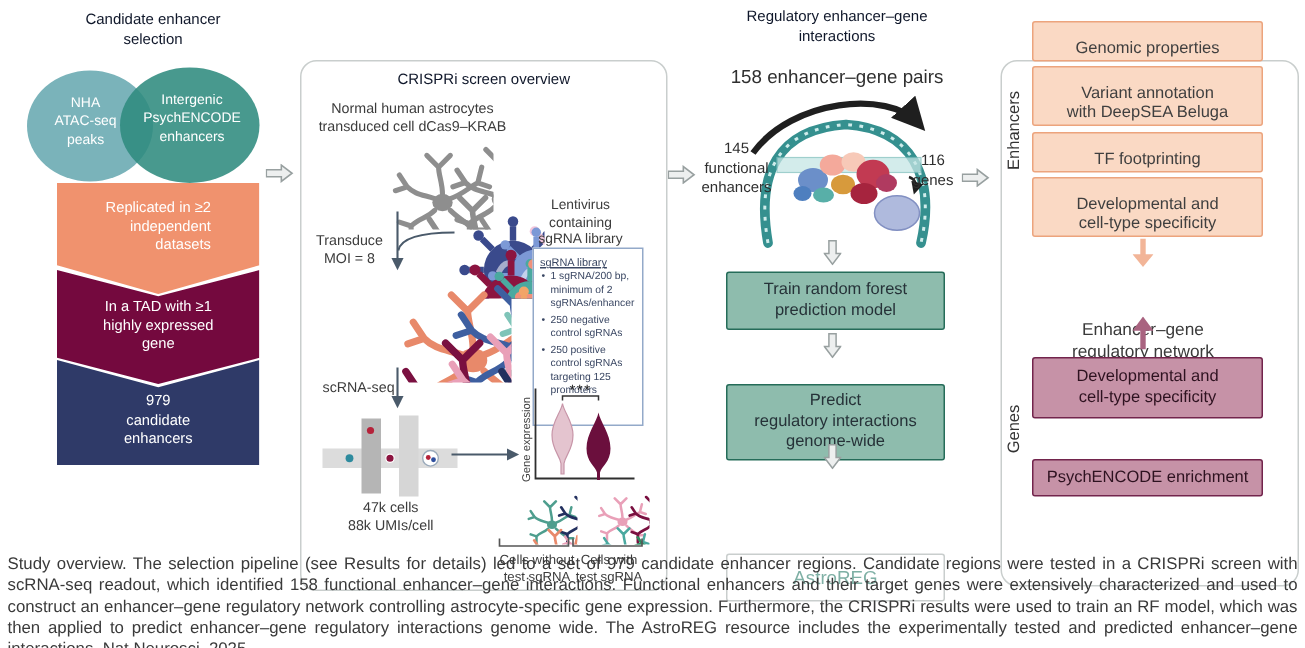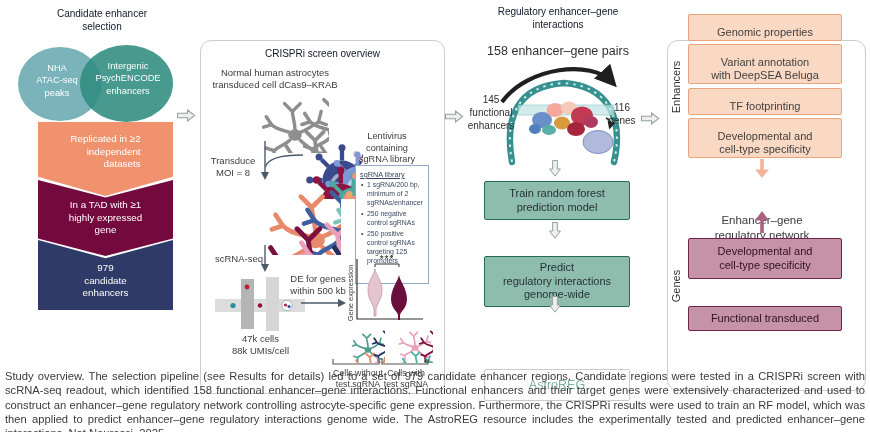--- a/index.html
+++ b/index.html
@@ -187,22 +187,20 @@
       <circle cx="34" cy="12" r="2.4" fill="#B5223A"></circle>
       <circle cx="20" cy="30.5" r="2.6" fill="#2E8B9E"></circle>
       <circle cx="47" cy="30.5" r="2.8" fill="#8C1440" stroke="#ffffff" stroke-width="0.8"></circle>
       <circle cx="74" cy="30.5" r="5.2" fill="#ffffff" stroke="#9AAABB" stroke-width="0.9"></circle>
       <circle cx="72.5" cy="30" r="1.6" fill="#B5223A"></circle>
       <circle cx="76" cy="31.5" r="1.6" fill="#2E4F9E"></circle>
     </svg>
     <div class="abs ctr small" style="left:12px;top:292px;width:95px;">47k cells</div>
     <div class="abs ctr small" style="left:12px;top:304px;width:95px;">88k UMIs/cell</div>
 
-    <div class="abs ctr pre small" style="left:84px;top:232px;width:66px;">DE for genes
-within 500 kb</div>
 
     <svg class="abs" style="left:146px;top:212px" width="86" height="78" viewBox="0 0 86 78">
       <path d="M10,6 V66 H76" fill="none" stroke="#2F2F2F" stroke-width="1.2"></path>
       <text x="6" y="40" transform="rotate(-90,6,40)" text-anchor="middle" font-size="7.5" fill="#3F3F3F">Gene expression</text>
       <path d="M28,14 V11 H52 V14" fill="none" stroke="#333" stroke-width="1"></path>
       <text x="40" y="10" text-anchor="middle" font-size="10" letter-spacing="1" fill="#222">***</text>
       <path d="M28,16 C29,22 35,28 35,37 C35,47 30,50 29,56 L29,63 L27,63 L27,56
                C26,50 21,47 21,37 C21,28 27,22 28,16 Z" style="fill:var(--violin_pink)" stroke="#C795A8" stroke-width="0.8"></path>
       <path d="M52,22 C53,28 60,36 60,46 C60,55 54,58 53,62 L53,67 L51,67 L51,62
                C50,58 44,55 44,46 C44,36 51,28 52,22 Z" style="fill:var(--violin_dark)"></path>
@@ -319,17 +317,17 @@
 
   <svg class="abs" style="left:755px;top:211px" width="14" height="22" viewBox="0 0 14 22">
     <polygon points="7,0 0,9.5 14,9.5" style="fill:var(--mauve_arrow)"></polygon>
     <rect x="5.2" y="9" width="3.6" height="13" style="fill:var(--mauve_arrow)"></rect>
   </svg>
 
   <div class="abs mauvebox pre ctr" style="left:688px;top:238px;width:152px;height:39px;">
     <span class="pre">Developmental and
 cell-type specificity</span></div>
   <div class="abs mauvebox" style="left:688px;top:306px;width:152px;height:23px;">
-    <span>Functional transduced</span>
+    <span>PsychENCODE enrichment</span>
     </div>
 
   <div class="caption">Study overview. The selection pipeline (see Results for details) led to a set of 979 candidate enhancer regions. Candidate regions were tested in a CRISPRi screen with scRNA-seq readout, which identified 158 functional enhancer–gene interactions. Functional enhancers and their target genes were extensively characterized and used to construct an enhancer–gene regulatory network controlling astrocyte-specific gene expression. Furthermore, the CRISPRi results were used to train an RF model, which was then applied to predict enhancer–gene regulatory interactions genome wide. The AstroREG resource includes the experimentally tested and predicted enhancer–gene interactions. Nat Neurosci, 2025</div>
 </div>
 
 </body></html>

